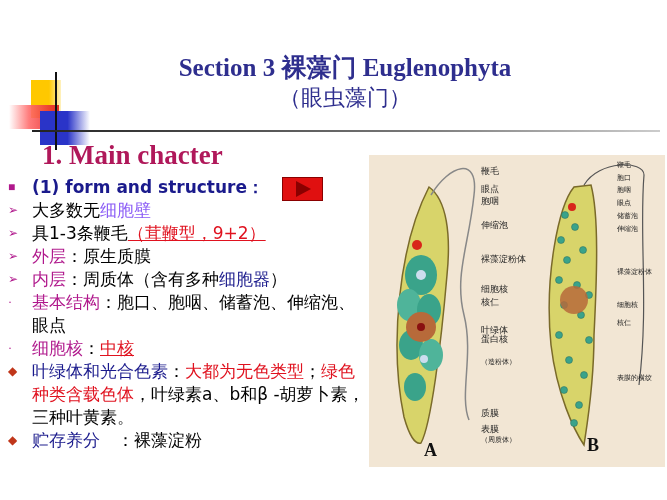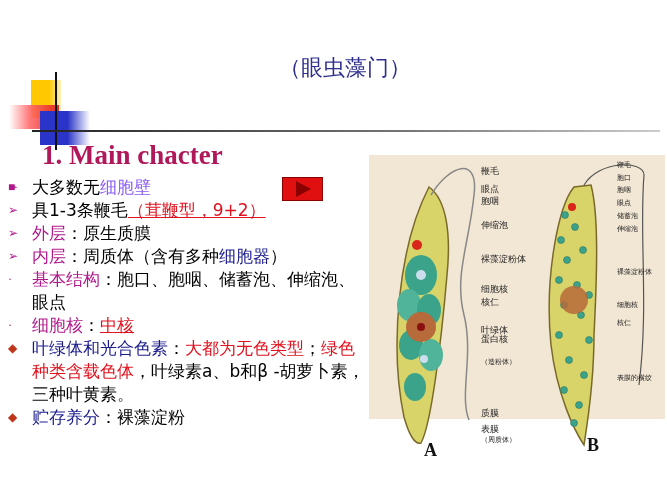--- a/index.html
+++ b/index.html
@@ -14,54 +14,55 @@
   .title .sub{font-weight:normal;font-family:"DejaVu Sans",sans-serif;font-size:22px;}
   .heading{position:absolute;left:42px;top:140px;color:#b0185a;font-weight:bold;font-size:27px;}
   .list{position:absolute;left:8px;top:176px;width:362px;}
   .row{position:relative;padding-left:24px;font-size:17px;line-height:23px;color:#000;}
   .row .b{position:absolute;left:0;top:0;font-size:12px;}
   .cjk{font-family:"DejaVu Sans",sans-serif;font-size:17px;}
   .blue{color:#1a1a8c;}
   .red{color:#e0121f;}
   .play{position:absolute;left:282px;top:177px;width:41px;height:24px;background:#e01010;border:1px solid #8a0000;box-sizing:border-box;}
   .play:after{content:"";position:absolute;left:13px;top:3px;border-left:15px solid #8a0000;border-top:8px solid transparent;border-bottom:8px solid transparent;}
-  .figure{position:absolute;left:369px;top:155px;width:296px;height:264px;background:#f2e6d4;}
+  .figure{position:absolute;left:369px;top:155px;width:296px;height:312px;background:#f2e6d4;}
   .lbl{position:absolute;font-family:"DejaVu Sans",sans-serif;font-size:9px;color:#222;white-space:nowrap;}
   .lbl-small{font-size:7px;}
   .figletter{position:absolute;font-weight:bold;font-size:18px;color:#111;}
 </style>
 </head>
 <body>
 
 <div class="deco">
   <div class="yellow"></div>
   <div class="red"></div>
   <div class="blue"></div>
   <div class="vline"></div>
   <div class="hline"></div>
 </div>
 
 <div class="title">
+  <div>Section 3  裸藻门 Euglenophyta</div>
   <div class="sub">（眼虫藻门）</div>
 </div>
 
 <div class="heading">1. Main chacter</div>
 
 <div class="play"></div>
 
 <div class="list" id="list">
-    <div class="row"><span class="b" style="color: rgb(176, 24, 140);">■</span></div>
+    <div class="row"><span class="b" style="color: rgb(176, 24, 140);">■</span><span class="cjk" style="color: rgb(26, 26, 140); font-weight: bold;">(1) form and structure：</span></div>
     <div class="row"><span class="b" style="color: rgb(176, 24, 140);">➢</span><span class="cjk" style="color: rgb(0, 0, 0);">大多数无</span><span class="cjk" style="color: #8b5cf6;">细胞壁</span></div>
     <div class="row"><span class="b" style="color: rgb(176, 24, 140);">➢</span><span class="cjk" style="color: rgb(0, 0, 0);">具1-3条鞭毛</span><span class="cjk" style="color: rgb(224, 18, 31); text-decoration: underline;">（茸鞭型，9+2）</span></div>
     <div class="row"><span class="b" style="color: rgb(176, 24, 140);">➢</span><span class="cjk" style="color: rgb(176, 24, 140);">外层</span><span class="cjk" style="color: rgb(0, 0, 0);">：原生质膜</span></div>
     <div class="row"><span class="b" style="color: rgb(176, 24, 140);">➢</span><span class="cjk" style="color: rgb(176, 24, 140);">内层</span><span class="cjk" style="color: rgb(0, 0, 0);">：周质体（含有多种</span><span class="cjk" style="color: rgb(26, 26, 140);">细胞器</span><span class="cjk" style="color: rgb(0, 0, 0);">）</span></div>
     <div class="row"><span class="b" style="color: rgb(176, 24, 140);">·</span><span class="cjk" style="color: rgb(176, 24, 140);">基本结构</span><span class="cjk" style="color: rgb(0, 0, 0);">：胞口、胞咽、储蓄泡、伸缩泡、眼点</span></div>
     <div class="row"><span class="b" style="color: rgb(176, 24, 140);">·</span><span class="cjk" style="color: rgb(176, 24, 140);">细胞核</span><span class="cjk" style="color: rgb(0, 0, 0);">：</span><span class="cjk" style="color: rgb(224, 18, 31); text-decoration: underline; text-align: right;">中核</span></div>
     <div class="row"><span class="b" style="color: rgb(192, 54, 26);">◆</span><span class="cjk" style="color: rgb(26, 26, 140);">叶绿体和光合色素</span><span class="cjk" style="color: rgb(0, 0, 0);">：</span><span class="cjk" style="color: rgb(224, 18, 31);">大都为无色类型</span><span class="cjk" style="color: rgb(0, 0, 0);">；</span><span class="cjk" style="color: rgb(224, 18, 31);">绿色种类含载色体</span><span class="cjk" style="color: rgb(0, 0, 0);">，叶绿素a、b和β -胡萝卜素，三种叶黄素。</span></div>
-    <div class="row"><span class="b" style="color: rgb(192, 54, 26);">◆</span><span class="cjk" style="color: rgb(26, 26, 140);">贮存养分</span><span class="cjk" style="color: rgb(0, 0, 0);">：裸藻淀粉</span></div>
+    <div class="row"><span class="b" style="color: rgb(192, 54, 26);">◆</span><span class="cjk" style="color: rgb(26, 26, 140);">贮存养分</span><span class="cjk" style="color: rgb(0, 0, 0); margin-left: 17px;">：裸藻淀粉</span></div>
   </div>
 
 <div class="figure" id="figure">
   <svg width="296" height="312" style="position:absolute;left:0;top:0;">
 
     <path d="M60,32 C30,90 20,190 35,262 C40,280 46,290 52,288 C62,270 72,190 78,120 C82,80 78,45 60,32 Z" fill="#d8d46a" stroke="#7a6a2a" stroke-width="1.5"></path>
     <ellipse cx="52" cy="120" rx="16" ry="20" fill="#3aa38a"></ellipse>
     <ellipse cx="40" cy="150" rx="12" ry="16" fill="#4fb49a"></ellipse>
     <ellipse cx="60" cy="155" rx="12" ry="16" fill="#3aa38a"></ellipse>
     <ellipse cx="42" cy="190" rx="12" ry="15" fill="#3aa38a"></ellipse>

